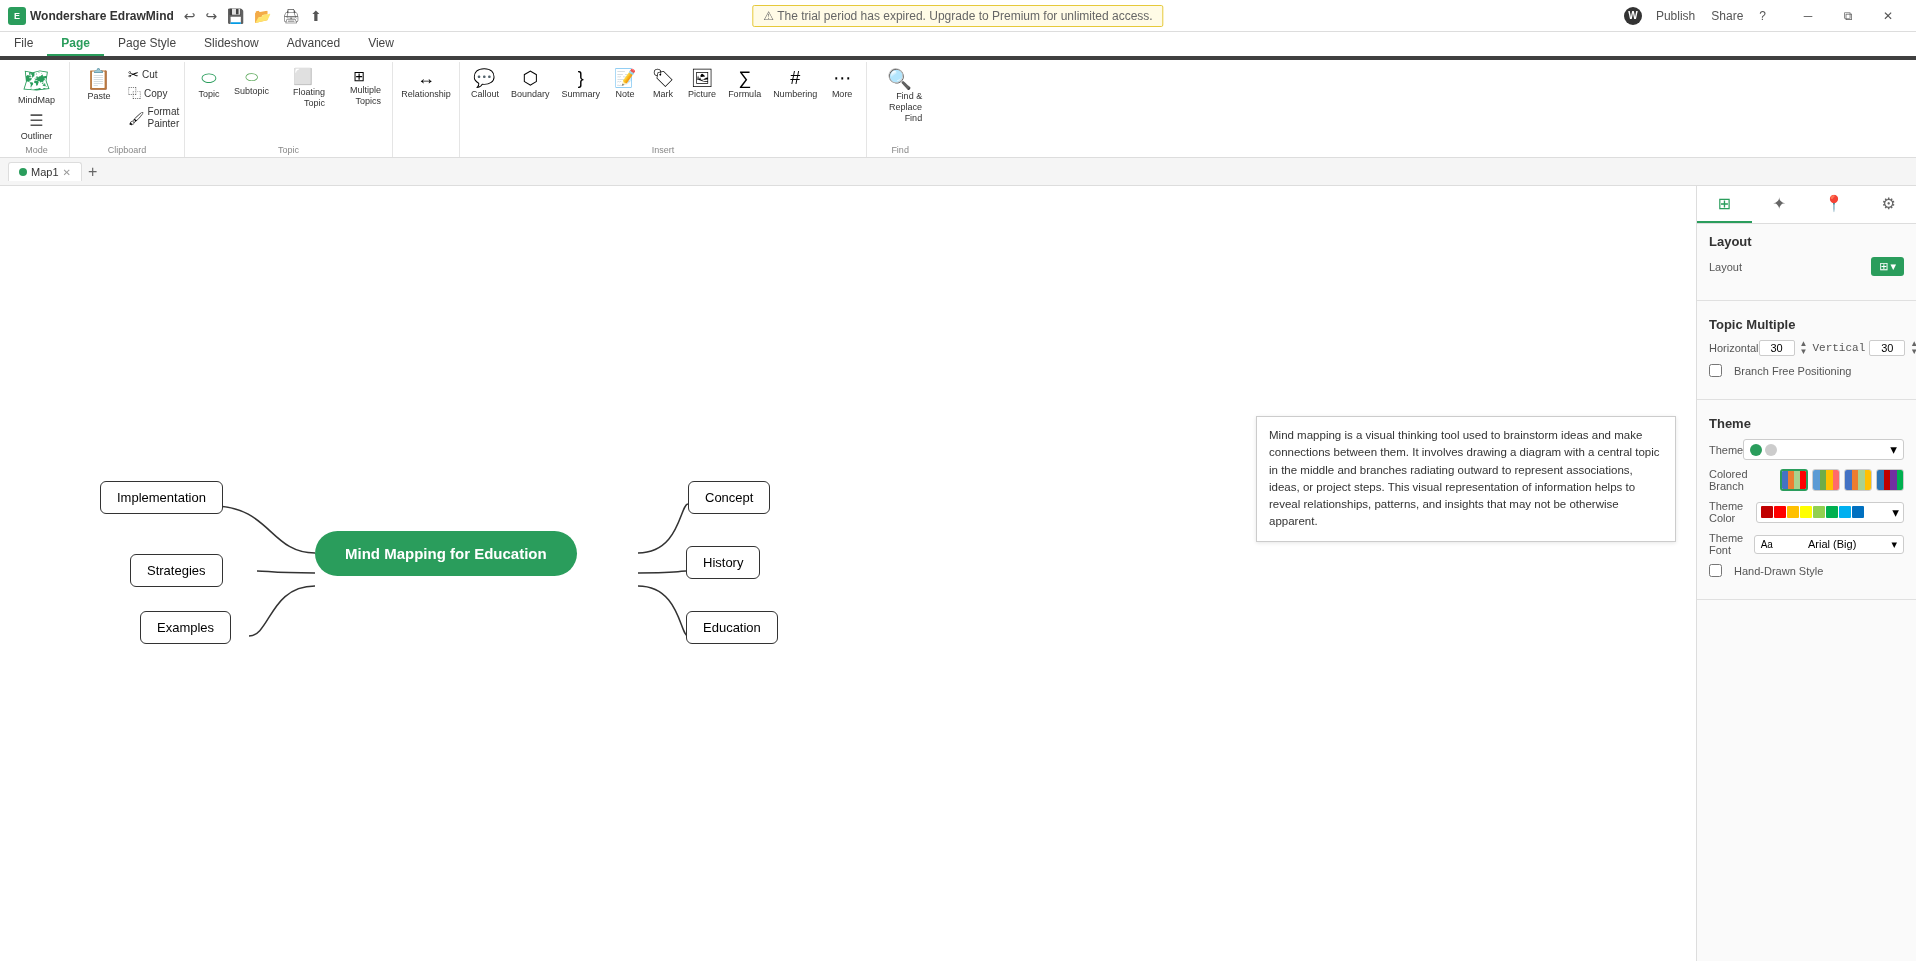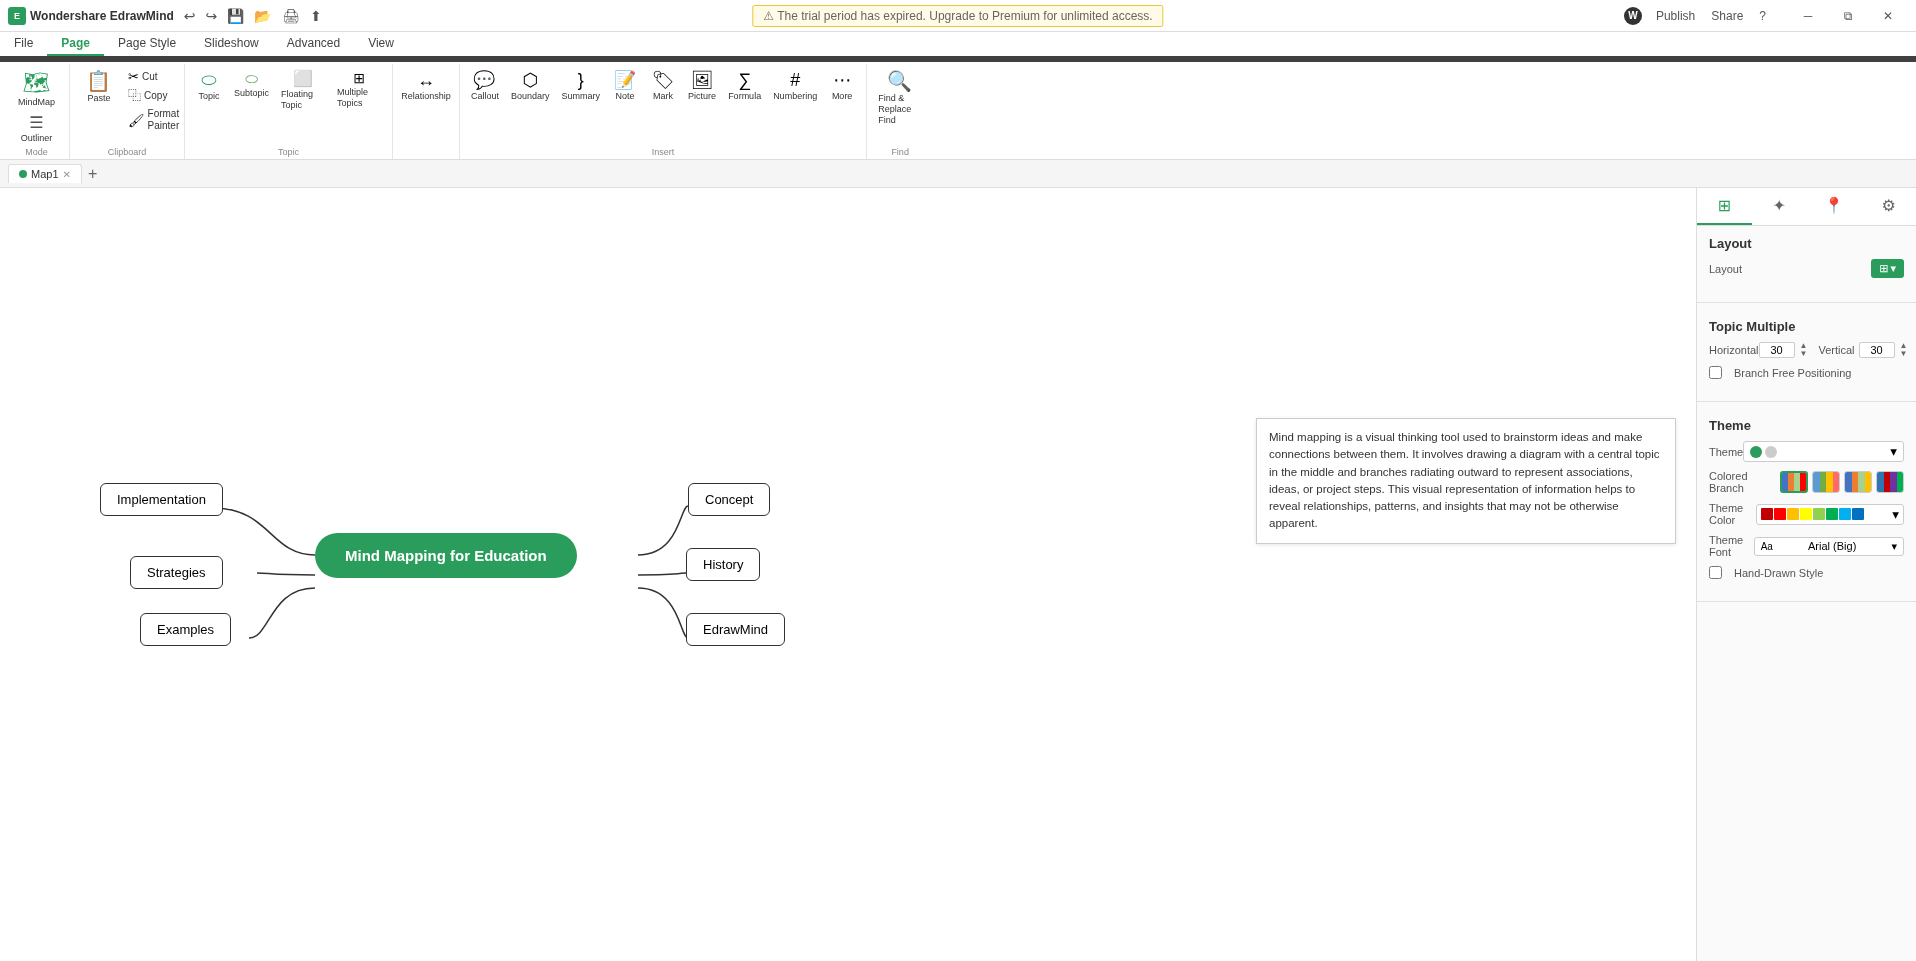--- a/index.html
+++ b/index.html
@@ -31,37 +31,37 @@
     .publish-share { display: flex; gap: 4px; align-items: center; }
     .pub-btn { background: none; border: none; cursor: pointer; font-size: 12px; color: #555; padding: 2px 6px; }
     .help-btn { background: none; border: none; cursor: pointer; font-size: 12px; color: #555; padding: 2px 6px; border-radius: 50%; }
     .w-badge { background: #333; color: white; border-radius: 50%; width: 18px; height: 18px; display: flex; align-items: center; justify-content: center; font-size: 10px; font-weight: 700; }
 
     
     .ribbon {
       background: #fff;
       border-bottom: 1px solid #ddd;
     }
-    .ribbon-tabs { display: flex; border-bottom: 6px solid #404040; }
+    .ribbon-tabs { display: flex; border-bottom: 4px solid #404040; }
     .ribbon-tab {
       padding: 4px 14px; font-size: 12px; cursor: pointer; color: #444; border: none; background: none;
       border-bottom: 2px solid transparent;
     }
     .ribbon-tab.active { color: #2a9d5c; border-bottom: 2px solid #2a9d5c; font-weight: 600; }
     .ribbon-content { display: flex; align-items: stretch; padding: 2px 4px 0; min-height: 78px; }
     .ribbon-group { display: flex; flex-direction: column; border-right: 1px solid #e5e5e5; padding: 0 6px; position: relative; min-width: 40px; }
     .ribbon-group-label { position: absolute; bottom: 2px; left: 0; right: 0; text-align: center; font-size: 9px; color: #888; }
     .ribbon-buttons { display: flex; align-items: flex-start; gap: 2px; padding: 4px 0 14px; flex-wrap: wrap; }
     .ribbon-btn {
       display: flex; flex-direction: column; align-items: center; justify-content: flex-start;
       gap: 2px; cursor: pointer; border: none; background: none;
       padding: 3px 5px; border-radius: 3px; min-width: 36px; max-width: 54px;
     }
     .ribbon-btn .icon { font-size: 20px; line-height: 1; }
-    .ribbon-btn .label { font-size: 9px; color: #333; text-align: left; line-height: 1.2; }
+    .ribbon-btn .label { font-size: 9px; color: #333; text-align: right; line-height: 1.2; }
     .ribbon-btn-large { min-width: 46px; }
     .ribbon-btn-small { flex-direction: row; min-width: auto; padding: 2px 4px; gap: 3px; }
     .ribbon-btn-small .label { font-size: 10px; }
     .mode-group { display: flex; flex-direction: column; gap: 2px; padding: 4px 2px 14px; }
     .mode-btn { display: flex; flex-direction: column; align-items: center; cursor: pointer; border: none; background: none; padding: 2px 6px; border-radius: 3px; gap: 1px; }
     .mode-btn .icon { font-size: 22px; color: #2a9d5c; }
     .mode-btn .label { font-size: 9px; color: #333; }
 
     
     .main-area { display: flex; height: calc(961px - 32px - 78px - 28px); }
@@ -366,21 +366,21 @@
       <span>Examples</span>
     </div>
 
     <div class="node-branch" style="left: 688px; top: 295px;">
       <span>Concept</span>
     </div>
     <div class="node-branch" style="left: 686px; top: 360px;">
       <span>History</span>
     </div>
     <div class="node-branch" style="left: 686px; top: 425px;">
-      <span>EdrawMind</span>
+      <span>Education</span>
     </div>
 
     <div class="note-box">
       <p>Mind mapping is a visual thinking tool used to brainstorm ideas and make connections between them. It involves drawing a diagram with a central topic in the middle and branches radiating outward to represent associations, ideas, or project steps. This visual representation of information helps to reveal relationships, patterns, and insights that may not be otherwise apparent.</p>
     </div>
   </div>
 
   <div class="right-panel">
 
     <div class="panel-icons">
@@ -408,21 +408,21 @@
     <div class="panel-section">
       <div class="panel-title">Topic Multiple</div>
       <div class="panel-row">
         <span class="panel-label">Horizontal</span>
         <div class="panel-control">
           <input class="spinner-input" type="text" value="30" style="">
           <div class="spinner-arrows">
             <button class="spinner-arrow">▲</button>
             <button class="spinner-arrow">▼</button>
           </div>
-          <span class="panel-label" style="margin-left:6px;">Vertical</span>
+          <span class="panel-label" style="font-family:Liberation Mono, monospace;">Vertical</span>
           <input class="spinner-input" type="text" value="30" style="">
           <div class="spinner-arrows">
             <button class="spinner-arrow">▲</button>
             <button class="spinner-arrow">▼</button>
           </div>
         </div>
       </div>
       <div class="checkbox-row">
         <input type="checkbox" id="branch-free" style="">
         <label for="branch-free">Branch Free Positioning</label>

